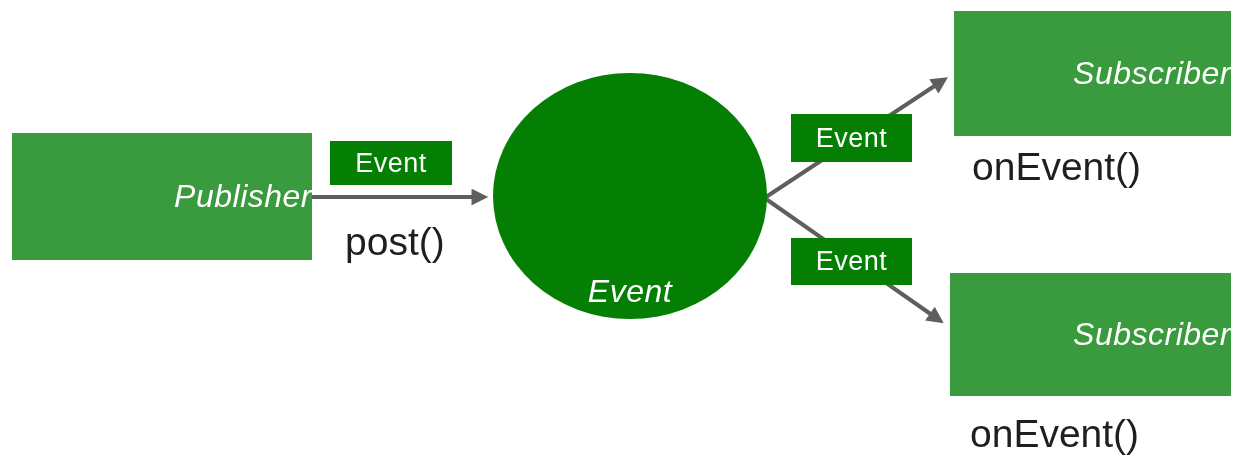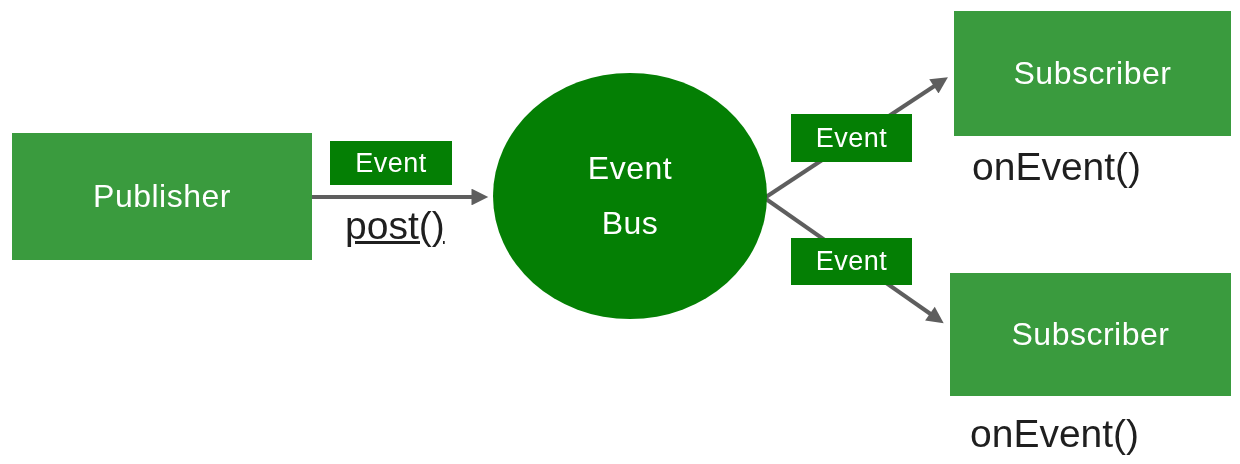--- a/index.html
+++ b/index.html
@@ -27,23 +27,24 @@
     z-index:1;
   }
   .arrows-layer line{
     stroke:var(--arrow-gray);
     stroke-width:4;
   }
   .node{
     position:absolute;
     display:flex;
     align-items:center;
-    justify-content:center;
+    justify-content:flex-end;
     color:var(--text-light);
     z-index:2;
+    font-style:italic;
   }
   .box{
     background:var(--node-green);
     font-size:32px;
     font-weight:400;
     letter-spacing:.5px;
   }
   .publisher-box{left:12px;top:133px;width:300px;height:127px;}
   .subscriber-box-top{left:954px;top:11px;width:277px;height:125px;}
   .subscriber-box-bottom{left:950px;top:273px;width:281px;height:123px;}
@@ -74,21 +75,21 @@
   .event-tag-top{left:791px;top:114px;width:121px;height:48px;}
   .event-tag-bottom{left:791px;top:238px;width:121px;height:47px;}
   .method-label{
     position:absolute;
     color:var(--text-dark);
     font-size:39px;
     font-weight:400;
     z-index:2;
     white-space:nowrap;
   }
-  .post-label{left:345px;top:204px;text-decoration:underline;}
+  .post-label{left:345px;top:220px;}
   .onevent-label-top{left:972px;top:145px;}
   .onevent-label-bottom{left:970px;top:412px;}
 </style>
 </head>
 <body>
 
 <div class="canvas">
 
   <svg class="arrows-layer" viewBox="0 0 1240 464" xmlns="http://www.w3.org/2000/svg">
     <defs>
@@ -106,21 +107,20 @@
   </div>
 
   <div class="event-tag event-tag-left">
     <span>Event</span>
   </div>
 
   <div class="method-label post-label">post()</div>
 
   <div class="node event-bus-circle">
     <span>Event</span>
-    <span>Bus</span>
   </div>
 
   <div class="event-tag event-tag-top">
     <span>Event</span>
   </div>
 
   <div class="event-tag event-tag-bottom">
     <span>Event</span>
   </div>
 

